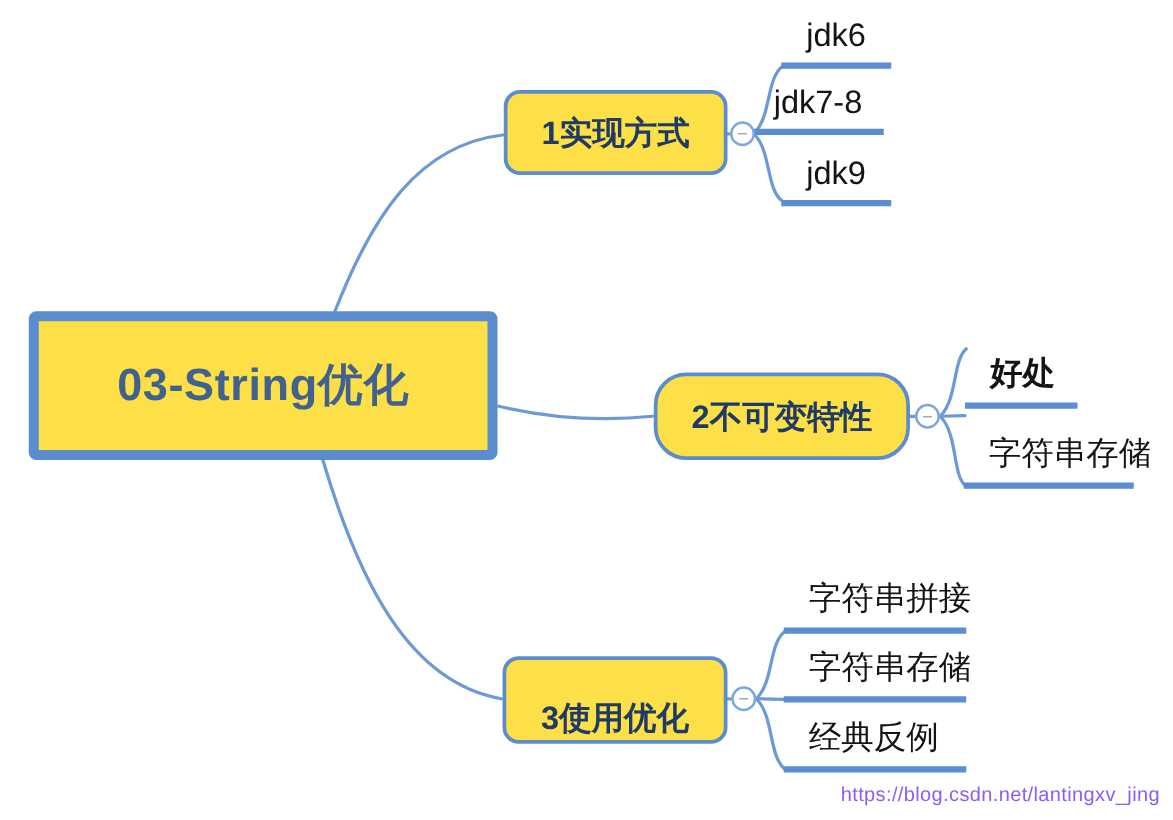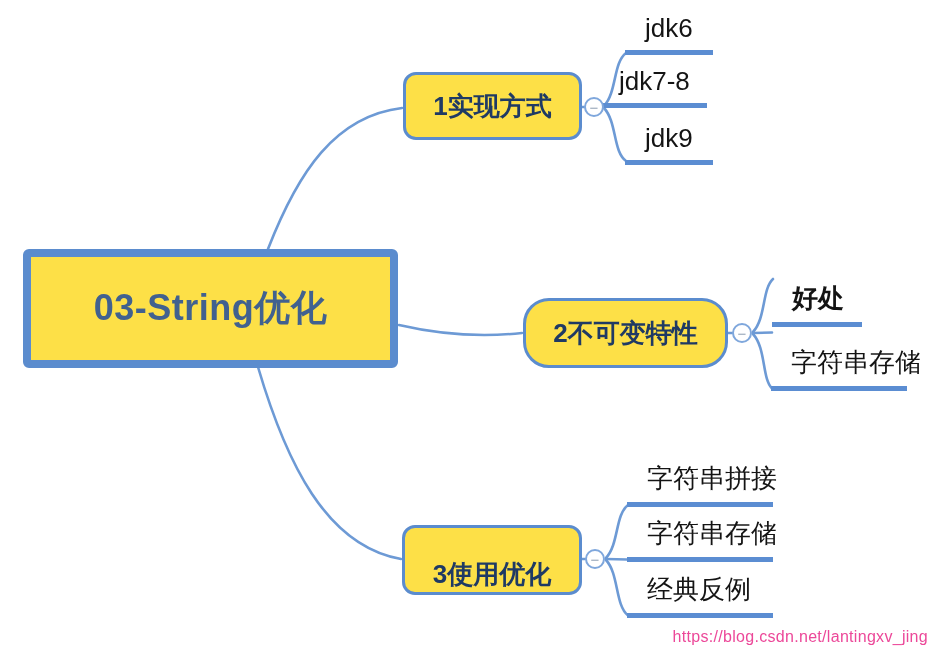--- a/index.html
+++ b/index.html
@@ -47,21 +47,21 @@
     position:absolute;z-index:3;width:20px;height:20px;box-sizing:border-box;
     border:2px solid #7fa7dc;border-radius:50%;background:#ffffff;
     display:flex;align-items:center;justify-content:center;
     font-size:15px;line-height:1;color:#96a5b8;cursor:pointer;
   }
   #collapse-0{left:584px;top:97px;}
   #collapse-1{left:732px;top:323px;}
   #collapse-2{left:585px;top:549px;}
   .watermark{
     position:absolute;z-index:2;right:10px;top:628px;
-    font-size:16px;color:#ec4899;letter-spacing:0.3px;
+    font-size:16px;color:#8b5cf6;letter-spacing:0.3px;
   }
 </style>
 </head>
 <body>
 
 <div class="stage">
 
   <svg class="wires" width="938" height="656" viewBox="0 0 938 656">
     <g fill="none" stroke="#6d9ad5" stroke-width="2.6" stroke-linecap="round">
 

